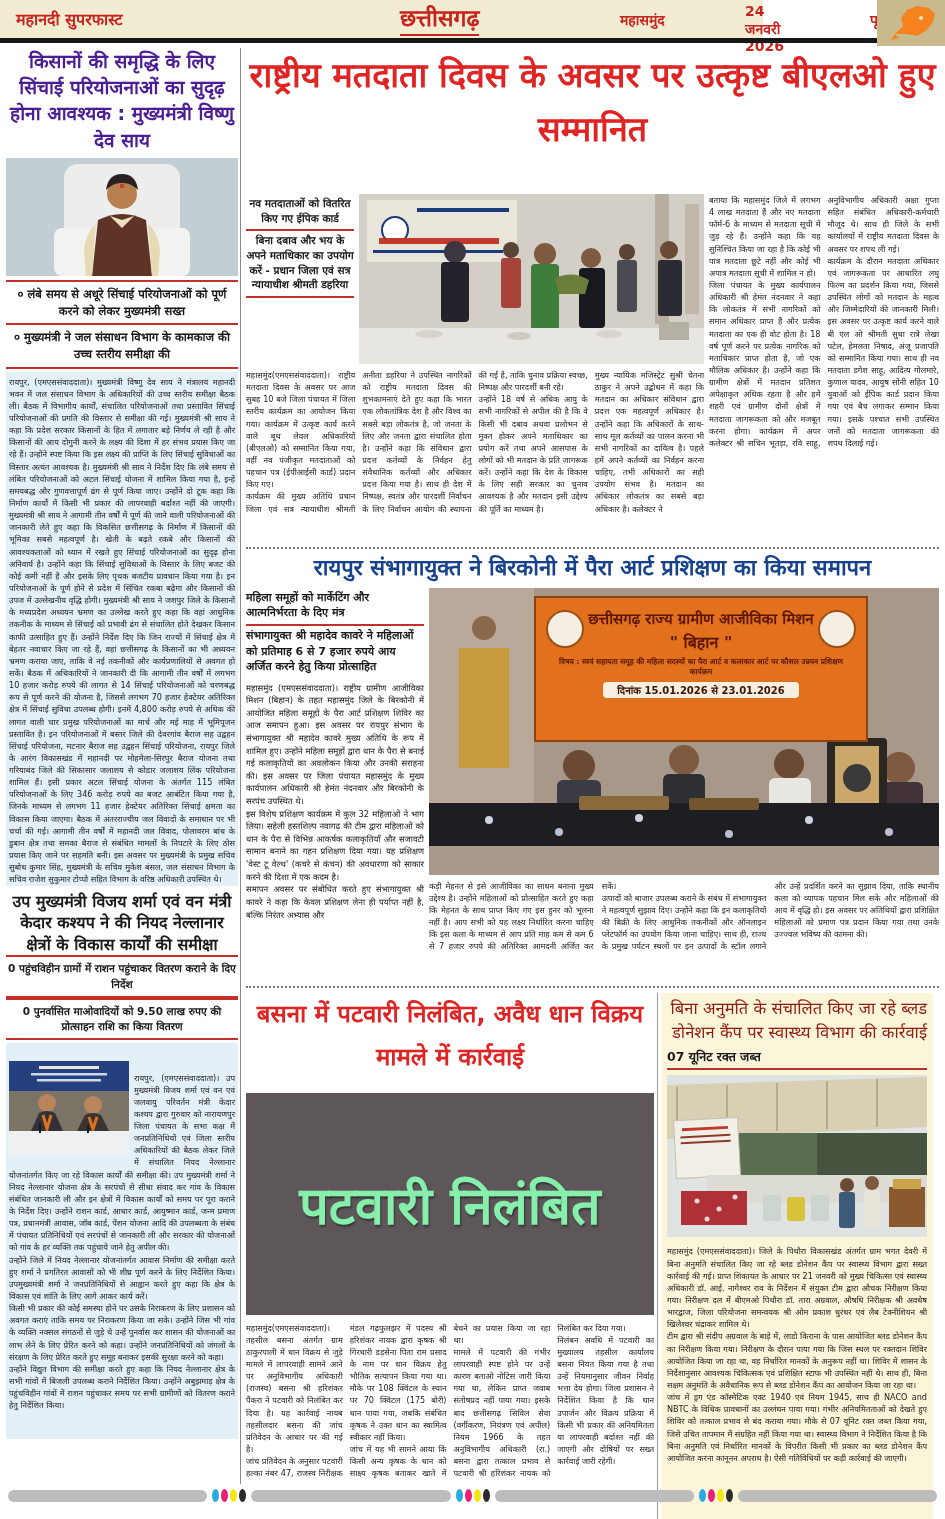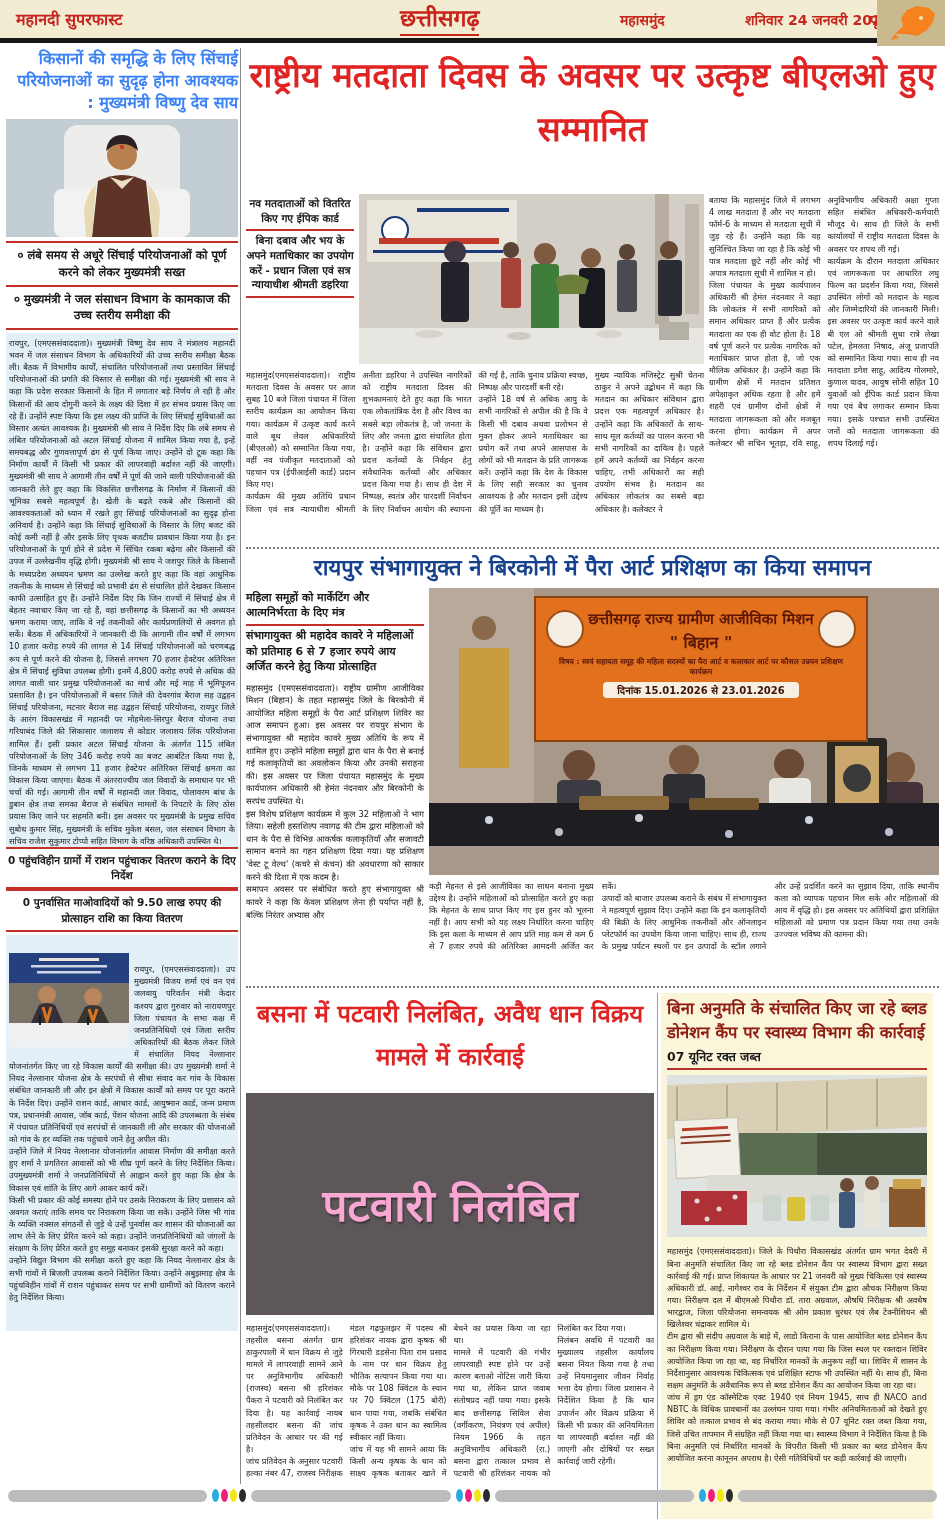--- a/index.html
+++ b/index.html
@@ -1,32 +1,32 @@
 <!DOCTYPE html>
 <html><head>
 <meta charset="utf-8">
 <style>
   html,body{margin:0;padding:0;}
   body{width:945px;height:1519px;position:relative;background:#ffffff;
        font-family:"DejaVu Sans",sans-serif;color:#1a1a1a;overflow:hidden;}
   .abs{position:absolute;}
   
-  .masthead{left:0;top:0;width:945px;height:38px;background:#f1ecd2;}
+  .masthead{left:0;top:0;width:763px;height:38px;background:#f1ecd2;}
   .m-item{position:absolute;top:0;height:38px;display:flex;align-items:center;color:#c7241d;font-weight:bold;}
   .m-brand{left:16px;font-size:16px;}
   .m-title{left:400px;font-size:23px;border-bottom:2px solid #c7241d;height:34px;}
   .m-city{left:620px;font-size:14px;}
   .m-date{left:745px;font-size:14px;}
   .m-page{left:870px;font-size:14px;}
   .map-box{right:0;top:0;width:68px;height:46px;background:#c9b98c;z-index:5;}
   .rule-black{left:0;top:38px;width:877px;height:5px;background:#171717;}
   
   .col-left{left:6px;top:48px;width:232px;}
   .vline1{left:240px;top:48px;width:1px;height:1436px;background:#8a8a8a;}
-  .h-irrigation{color:#3b82f6;font-size:16px;font-weight:bold;text-align:right;line-height:1.38;}
+  .h-irrigation{color:#4c1d95;font-size:19px;font-weight:bold;text-align:center;line-height:1.38;}
   .photo{display:block;}
   .bullet{font-size:11.5px;font-weight:bold;text-align:center;line-height:1.45;padding:4px 2px;}
   .redrule{border:0;border-top:2px solid #c43027;margin:0;}
   .smallbody{font-size:8.1px;line-height:1.5;text-align:justify;white-space:pre-line;overflow:hidden;}
   .bluebg{background:#e3f0f8;padding:4px 3px;}
   .h-niyad{font-size:16px;font-weight:bold;text-align:center;line-height:1.35;margin-top:5px;}
   .meeting-photo{float:left;width:120px;height:94px;margin:2px 5px 2px 0;}
   
   .main{left:246px;top:48px;width:693px;}
   .h-voter{color:#e02424;font-size:34px;font-weight:bold;text-align:center;line-height:1.6;height:142px;}
@@ -52,25 +52,25 @@
   .banner .b2{font-size:16px;margin-top:3px;}
   .banner .b3{font-size:7.5px;margin:4px 14px 0;line-height:1.35;}
   .banner .b4{font-size:10px;background:#f6efe2;border-radius:4px;display:inline-block;
               padding:1px 14px;margin-top:5px;color:#3c1202;text-align:center;}
   .blogo{position:absolute;top:12px;width:34px;height:34px;border-radius:50%;background:#f5efe3;border:2px solid #9c4f16;}
   .cols3{column-count:3;column-gap:8px;height:100px;margin-top:5px;}
   .bottom-row{display:flex;margin-top:2px;}
   .patwari{width:408px;}
   .h-patwari{color:#e02424;font-size:24px;font-weight:bold;text-align:center;line-height:1.8;height:96px;}
   .patwari-box{background:#5d575a;height:222px;display:flex;align-items:center;justify-content:center;margin-top:4px;}
-  .patwari-box span{color:#f9a8d4;font-size:44px;font-weight:bold;text-shadow:1px 2px 2px rgba(0,0,0,.4);}
+  .patwari-box span{color:#86efac;font-size:52px;font-weight:bold;text-shadow:1px 2px 2px rgba(0,0,0,.4);}
   .patwari-cols{column-count:4;column-gap:7px;height:196px;margin-top:7px;}
   .vline2{width:1px;background:#9a9a9a;margin:0 3px;}
   .blood{width:272px;background:#fbf5d9;padding:4px 6px;box-sizing:border-box;}
-  .h-blood{color:#8f1d13;font-size:16.5px;font-weight:bold;text-align:left;line-height:1.45;}
+  .h-blood{color:#8f1d13;font-size:16.5px;font-weight:normal;text-align:right;line-height:1.45;}
   .blood-sub{font-size:12.5px;font-weight:bold;padding:4px 0 3px;border-bottom:2px solid #b3342b;}
   .blood-photo{width:260px;height:162px;margin:5px 0 4px;}
   .blood-body{height:302px;}
   
   .footer{left:0;top:1489px;width:945px;display:flex;align-items:center;gap:5px;padding:0 8px;box-sizing:border-box;}
   .fbar{height:12px;background:#bcbcbc;border-radius:7px;flex:1;}
   .fdots{display:flex;gap:2px;}
   .fdot{width:7px;height:13px;border-radius:50%;}
   .fc{background:#29abe2}.fm{background:#ec1e79}.fy{background:#f3e713}.fk{background:#2b2b2b}
 </style>
@@ -107,20 +107,21 @@
     <path d="M86 118 L90 66 Q80 74 78 92 L80 118 Z" fill="#e7d9b4"></path>
     <path d="M146 118 L142 66 Q152 74 154 92 L152 118 Z" fill="#e7d9b4"></path>
   </svg>
   <hr class="redrule">
   <div class="bullet">० लंबे समय से अधूरे सिंचाई परियोजनाओं को पूर्ण करने को लेकर मुख्यमंत्री सख्त</div>
   <hr class="redrule">
   <div class="bullet">० मुख्यमंत्री ने जल संसाधन विभाग के कामकाज की उच्च स्तरीय समीक्षा की</div>
   <hr class="redrule">
   <div class="smallbody bluebg" style="height:506px;margin-top:3px">रायपुर, (एमएससंवाददाता)। मुख्यमंत्री विष्णु देव साय ने मंत्रालय महानदी भवन में जल संसाधन विभाग के अधिकारियों की उच्च स्तरीय समीक्षा बैठक ली। बैठक में विभागीय कार्यों, संचालित परियोजनाओं तथा प्रस्तावित सिंचाई परियोजनाओं की प्रगति की विस्तार से समीक्षा की गई। मुख्यमंत्री श्री साय ने कहा कि प्रदेश सरकार किसानों के हित में लगातार बड़े निर्णय ले रही है और किसानों की आय दोगुनी करने के लक्ष्य की दिशा में हर संभव प्रयास किए जा रहे हैं। उन्होंने स्पष्ट किया कि इस लक्ष्य की प्राप्ति के लिए सिंचाई सुविधाओं का विस्तार अत्यंत आवश्यक है। मुख्यमंत्री श्री साय ने निर्देश दिए कि लंबे समय से लंबित परियोजनाओं को अटल सिंचाई योजना में शामिल किया गया है, इन्हें समयबद्ध और गुणवत्तापूर्ण ढंग से पूर्ण किया जाए। उन्होंने दो टूक कहा कि निर्माण कार्यों में किसी भी प्रकार की लापरवाही बर्दाश्त नहीं की जाएगी। मुख्यमंत्री श्री साय ने आगामी तीन वर्षों में पूर्ण की जाने वाली परियोजनाओं की जानकारी लेते हुए कहा कि विकसित छत्तीसगढ़ के निर्माण में किसानों की भूमिका सबसे महत्वपूर्ण है। खेती के बढ़ते रकबे और किसानों की आवश्यकताओं को ध्यान में रखते हुए सिंचाई परियोजनाओं का सुदृढ़ होना अनिवार्य है। उन्होंने कहा कि सिंचाई सुविधाओं के विस्तार के लिए बजट की कोई कमी नहीं है और इसके लिए पृथक बजटीय प्रावधान किया गया है। इन परियोजनाओं के पूर्ण होने से प्रदेश में सिंचित रकबा बढ़ेगा और किसानों की उपज में उल्लेखनीय वृद्धि होगी। मुख्यमंत्री श्री साय ने जशपुर जिले के किसानों के मध्यप्रदेश अध्ययन भ्रमण का उल्लेख करते हुए कहा कि वहां आधुनिक तकनीक के माध्यम से सिंचाई को प्रभावी ढंग से संचालित होते देखकर किसान काफी उत्साहित हुए हैं। उन्होंने निर्देश दिए कि जिन राज्यों में सिंचाई क्षेत्र में बेहतर नवाचार किए जा रहे हैं, वहां छत्तीसगढ़ के किसानों का भी अध्ययन भ्रमण कराया जाए, ताकि वे नई तकनीकों और कार्यप्रणालियों से अवगत हो सकें। बैठक में अधिकारियों ने जानकारी दी कि आगामी तीन वर्षों में लगभग 10 हजार करोड़ रुपये की लागत से 14 सिंचाई परियोजनाओं को चरणबद्ध रूप से पूर्ण करने की योजना है, जिससे लगभग 70 हजार हेक्टेयर अतिरिक्त क्षेत्र में सिंचाई सुविधा उपलब्ध होगी। इनमें 4,800 करोड़ रुपये से अधिक की लागत वाली चार प्रमुख परियोजनाओं का मार्च और मई माह में भूमिपूजन प्रस्तावित है। इन परियोजनाओं में बस्तर जिले की देवरगांव बैराज सह उद्वहन सिंचाई परियोजना, मटनार बैराज सह उद्वहन सिंचाई परियोजना, रायपुर जिले के आरंग विकासखंड में महानदी पर मोहमेला-सिरपुर बैराज योजना तथा गरियाबंद जिले की सिकासार जलाशय से कोडार जलाशय लिंक परियोजना शामिल हैं। इसी प्रकार अटल सिंचाई योजना के अंतर्गत 115 लंबित परियोजनाओं के लिए 346 करोड़ रुपये का बजट आबंटित किया गया है, जिनके माध्यम से लगभग 11 हजार हेक्टेयर अतिरिक्त सिंचाई क्षमता का विकास किया जाएगा। बैठक में अंतरराज्यीय जल विवादों के समाधान पर भी चर्चा की गई। आगामी तीन वर्षों में महानदी जल विवाद, पोलावरम बांध के डुबान क्षेत्र तथा समका बैराज से संबंधित मामलों के निपटारे के लिए ठोस प्रयास किए जाने पर सहमति बनी। इस अवसर पर मुख्यमंत्री के प्रमुख सचिव सुबोध कुमार सिंह, मुख्यमंत्री के सचिव मुकेश बंसल, जल संसाधन विभाग के सचिव राजेश सुकुमार टोप्पो सहित विभाग के वरिष्ठ अधिकारी उपस्थित थे।</div>
 
+  <div class="h-niyad">उप मुख्यमंत्री विजय शर्मा एवं वन मंत्री केदार कश्यप ने की नियद नेल्लानार क्षेत्रों के विकास कार्यों की समीक्षा</div>
   <hr class="redrule">
   <div class="bullet" style="font-size:10.5px">0 पहुंचविहीन ग्रामों में राशन पहुंचाकर वितरण कराने के दिए निर्देश</div>
   <hr class="redrule">
   <hr class="redrule">
   <div class="bullet" style="font-size:10.5px">0 पुनर्वासित माओवादियों को 9.50 लाख रुपए की प्रोत्साहन राशि का किया वितरण</div>
   <hr class="redrule">
   <div class="smallbody bluebg" style="height:388px;margin-top:3px">
     <svg class="meeting-photo" viewBox="0 0 120 94">
       <rect width="120" height="94" fill="#7d7468"></rect>
       <rect x="0" y="0" width="120" height="30" fill="#24407e"></rect>

